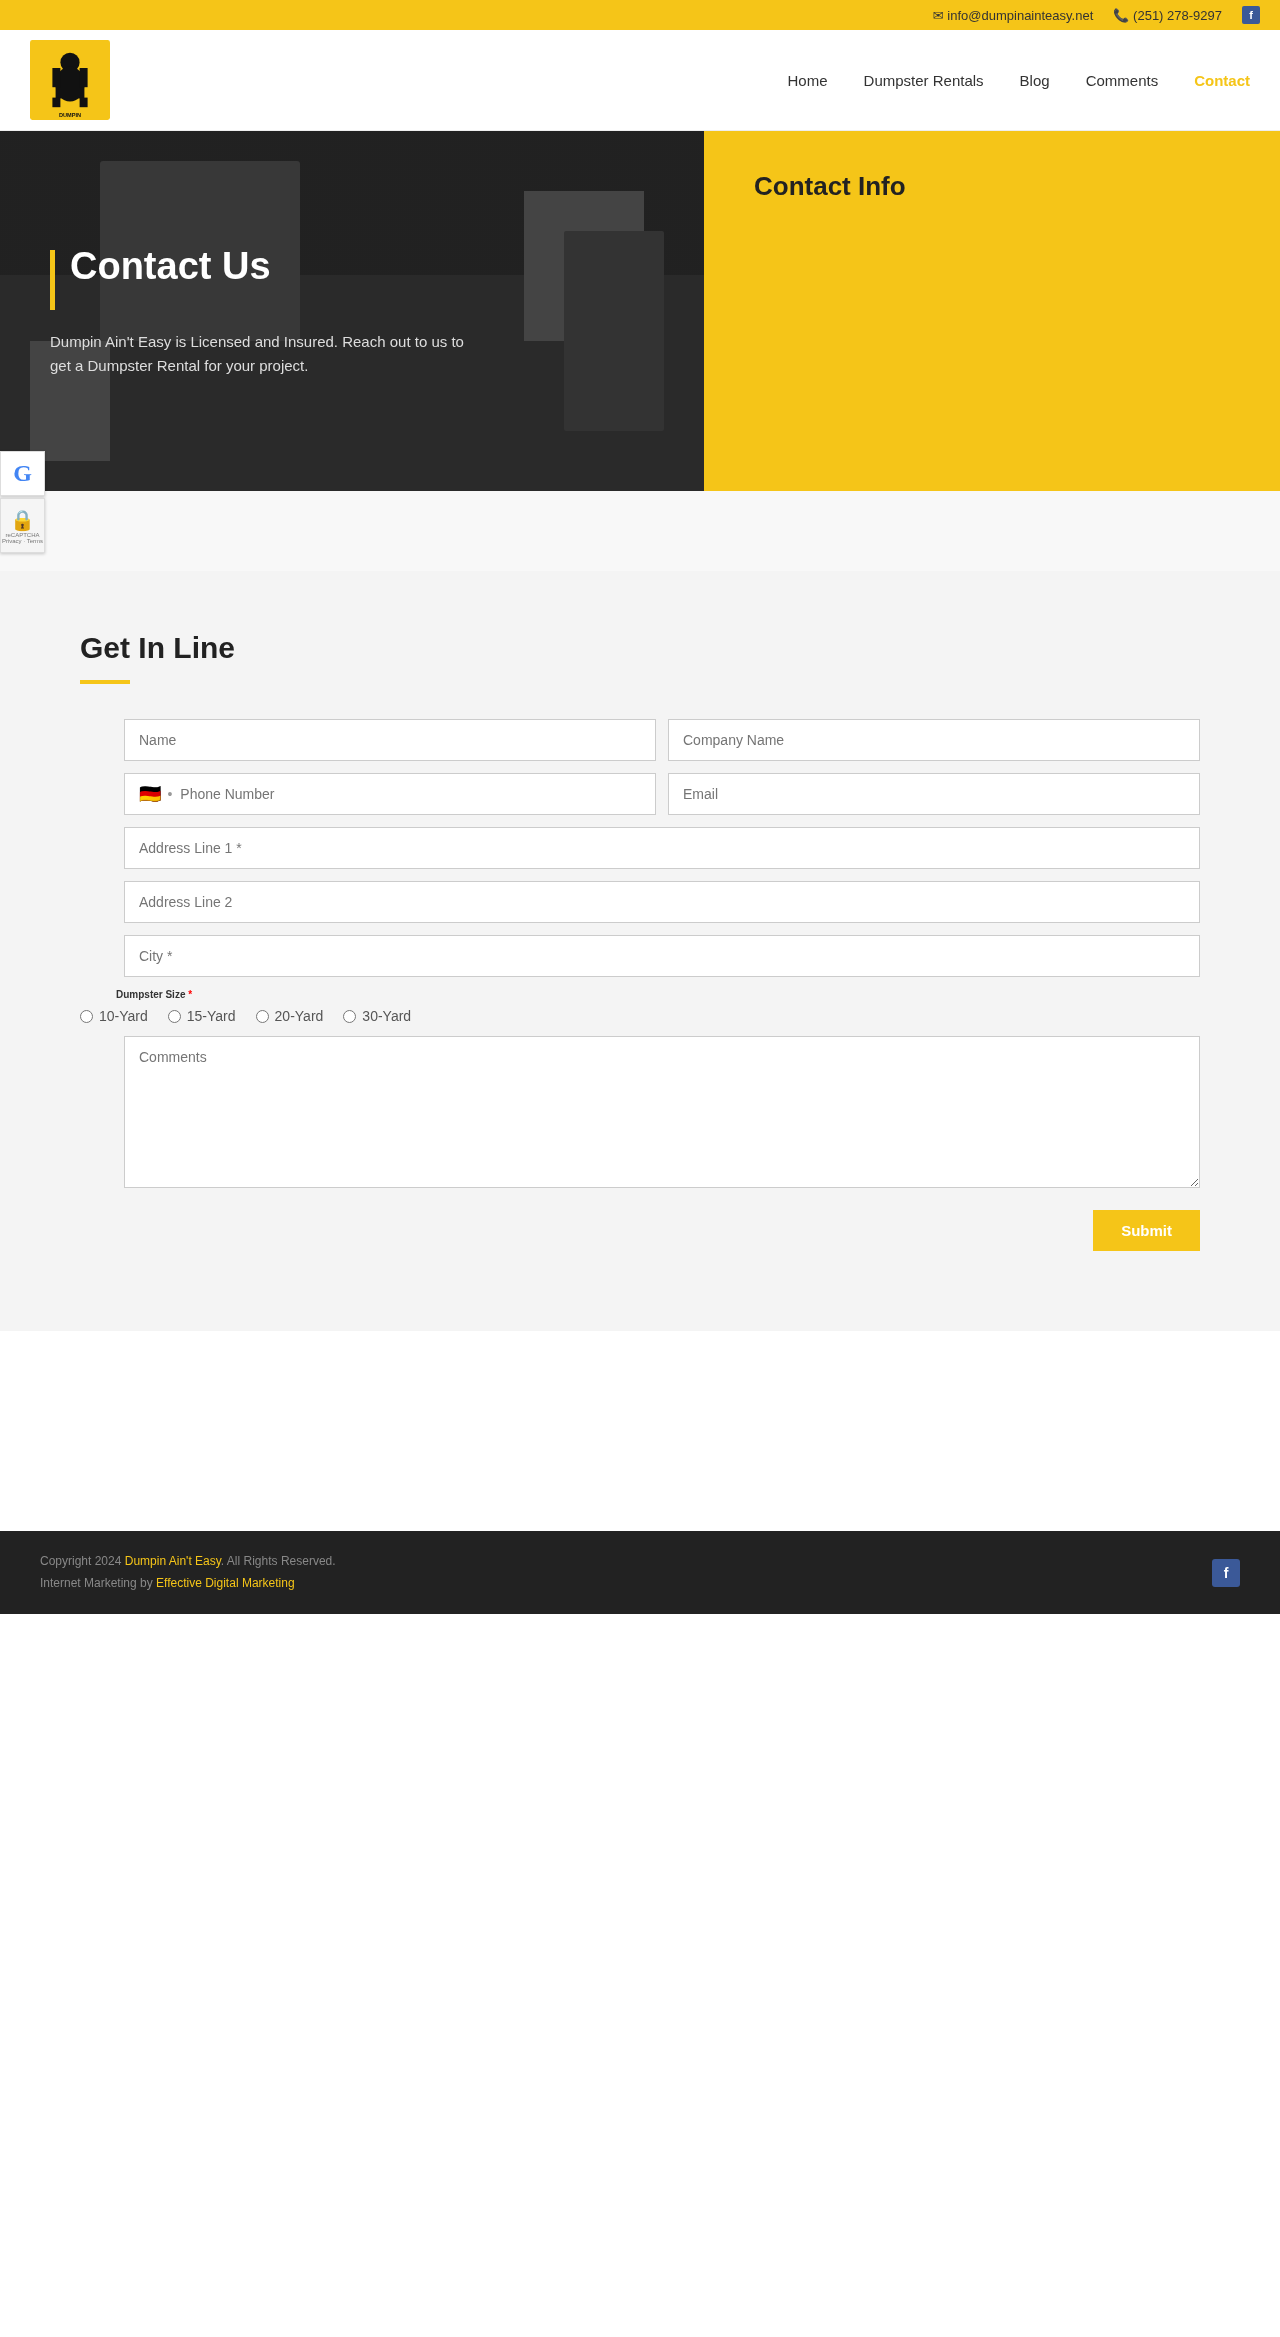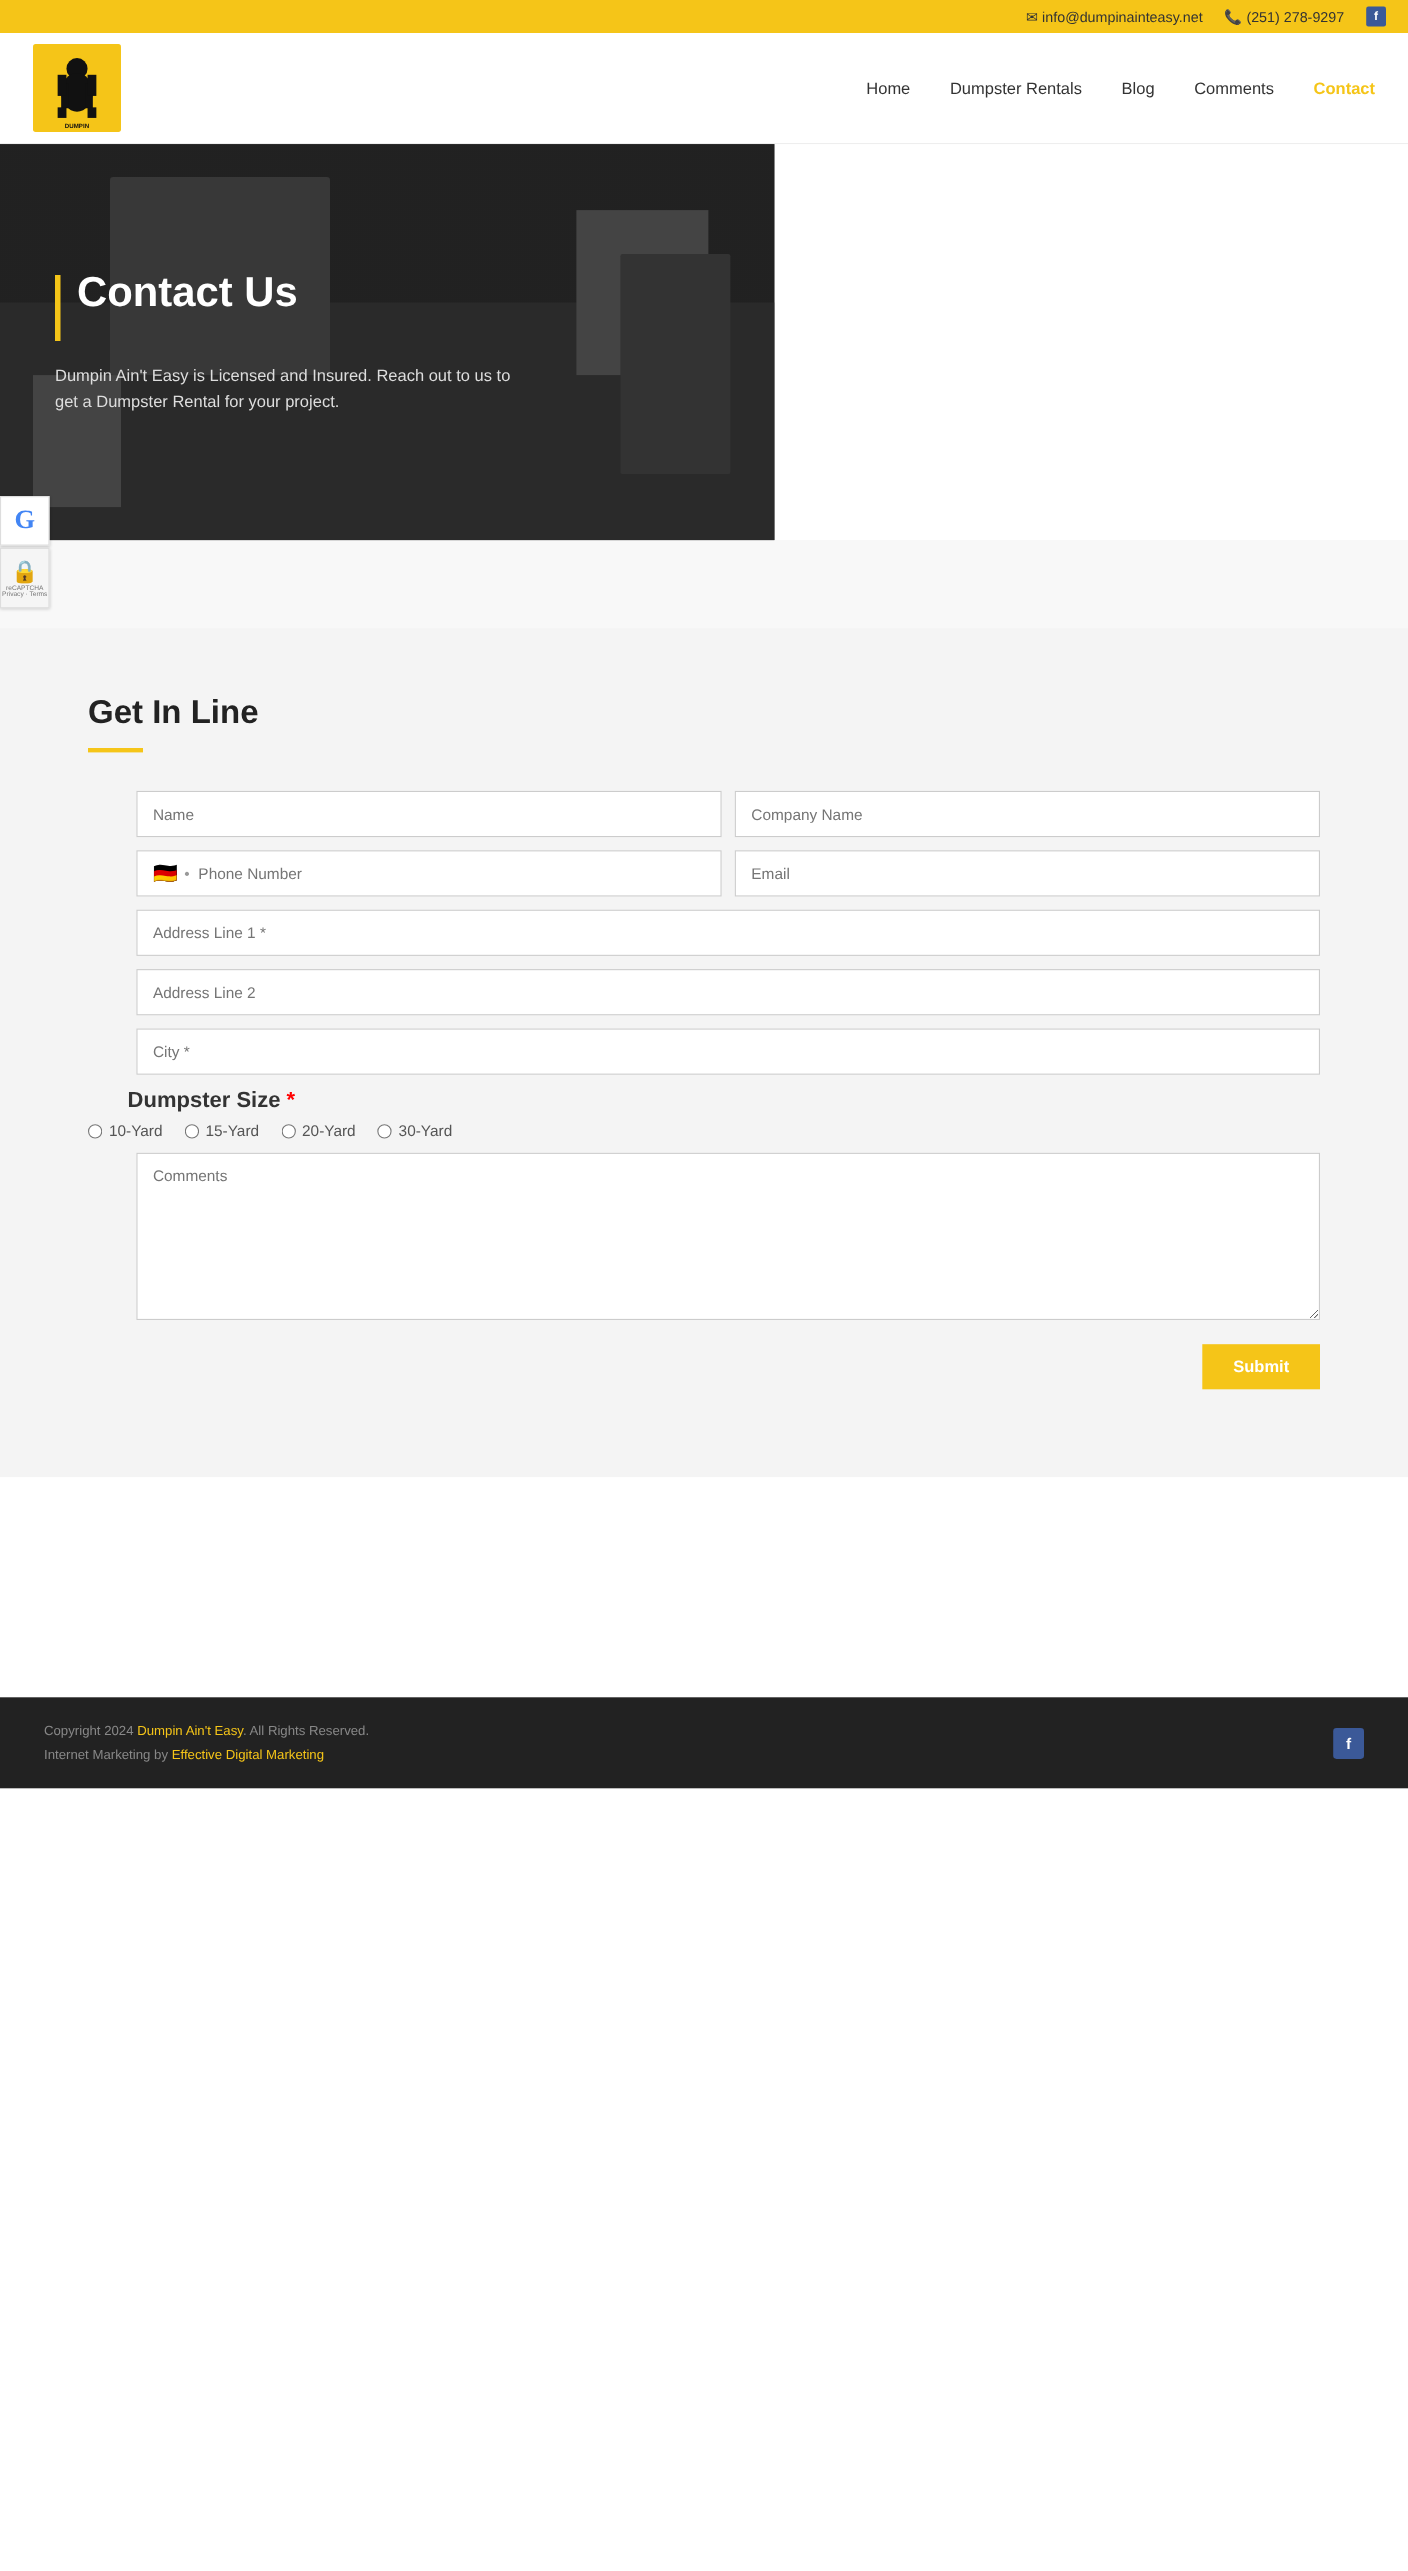--- a/index.html
+++ b/index.html
@@ -218,21 +218,21 @@
       padding: 12px 14px;
       border: 1px solid #ccc;
       background: #fff;
       font-size: 14px;
       color: #999;
       outline: none;
       cursor: pointer;
     }
 
     .dumpster-size-label {
-      font-size: 20px;
+      font-size: 10px;
       font-weight: bold;
       color: #333;
       margin-bottom: 8px;
       padding-left: 36px;
     }
     .required-star { color: red; }
 
     .radio-group {
       display: flex;
       gap: 20px;
@@ -368,20 +368,23 @@
       <div style="position:absolute;bottom:60px;right:40px;width:100px;height:200px;background:#333;border-radius:2px;"></div>
       <div style="position:absolute;bottom:30px;left:30px;width:80px;height:120px;background:#444;"></div>
     </div>
     <div class="hero-content">
       <div class="hero-border">
         <div class="yellow-bar"></div>
         <h1 class="hero-title">Contact Us</h1>
       </div>
       <p class="hero-desc">Dumpin Ain't Easy is Licensed and Insured. Reach out to us to get a Dumpster Rental for your project.</p>
     </div>
+  </div>
+  <div class="hero-right">
+    <h2 class="contact-info-title">Contact Info</h2>
   </div>
 
   <div class="floating-badges">
     <div class="google-badge">
       <span style="color:#4285F4;font-weight:bold;font-family:serif;font-size:24px;">G</span>
     </div>
     <div class="recaptcha-badge">
       <span class="recaptcha-icon">🔒</span>
       <span class="recaptcha-text">reCAPTCHA<br>Privacy · Terms</span>
     </div>

